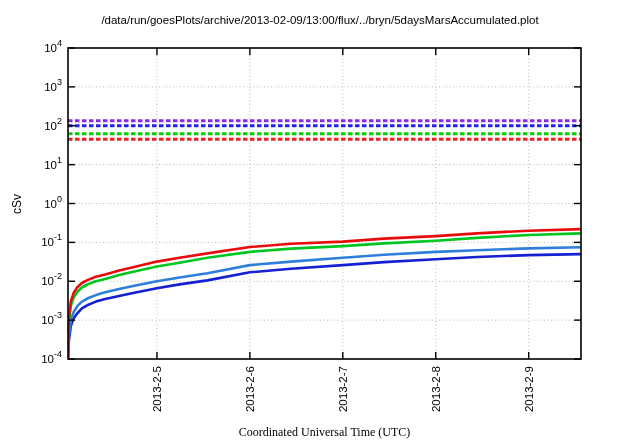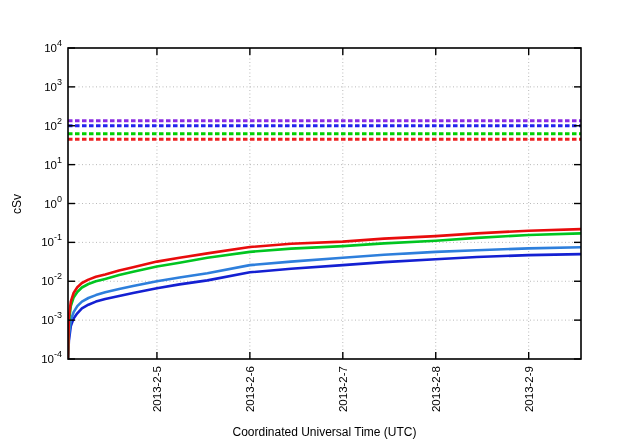--- a/index.html
+++ b/index.html
@@ -11,29 +11,30 @@
     position:absolute;top:14px;left:0;width:640px;text-align:center;
     font-size:11.5px;letter-spacing:0;white-space:nowrap;
   }
   .y-axis-title{
     position:absolute;left:17px;top:204px;
     transform:translate(-50%,-50%) rotate(-90deg);
     font-size:12px;white-space:nowrap;
   }
   .x-axis-title{
     position:absolute;top:425px;left:68px;width:513px;text-align:center;
-    font-size:12px;white-space:nowrap;
+    font-size:12px;white-space:nowrap;font-family:Liberation Serif, serif;
   }
   svg{position:absolute;left:0;top:0;}
   text{font-family:"Liberation Sans",sans-serif;fill:#000;}
 </style>
 </head>
 <body>
 
 <div class="screen">
+  <div class="chart-title">/data/run/goesPlots/archive/2013-02-09/13:00/flux/../bryn/5daysMarsAccumulated.plot</div>
   <svg id="plot-svg" width="640" height="448" viewBox="0 0 640 448" aria-hidden="true">
       <defs>
         <clipPath id="plotclip">
           <rect x="68" y="48" width="513" height="311"></rect>
         </clipPath>
       </defs>
       <line x1="68" y1="86.875" x2="581" y2="86.875" stroke="#b9b9b9" stroke-width="1" stroke-dasharray="1,2.5"></line>
       <line x1="68" y1="125.75" x2="581" y2="125.75" stroke="#b9b9b9" stroke-width="1" stroke-dasharray="1,2.5"></line>
       <line x1="68" y1="164.625" x2="581" y2="164.625" stroke="#b9b9b9" stroke-width="1" stroke-dasharray="1,2.5"></line>
       <line x1="68" y1="203.5" x2="581" y2="203.5" stroke="#b9b9b9" stroke-width="1" stroke-dasharray="1,2.5"></line>

